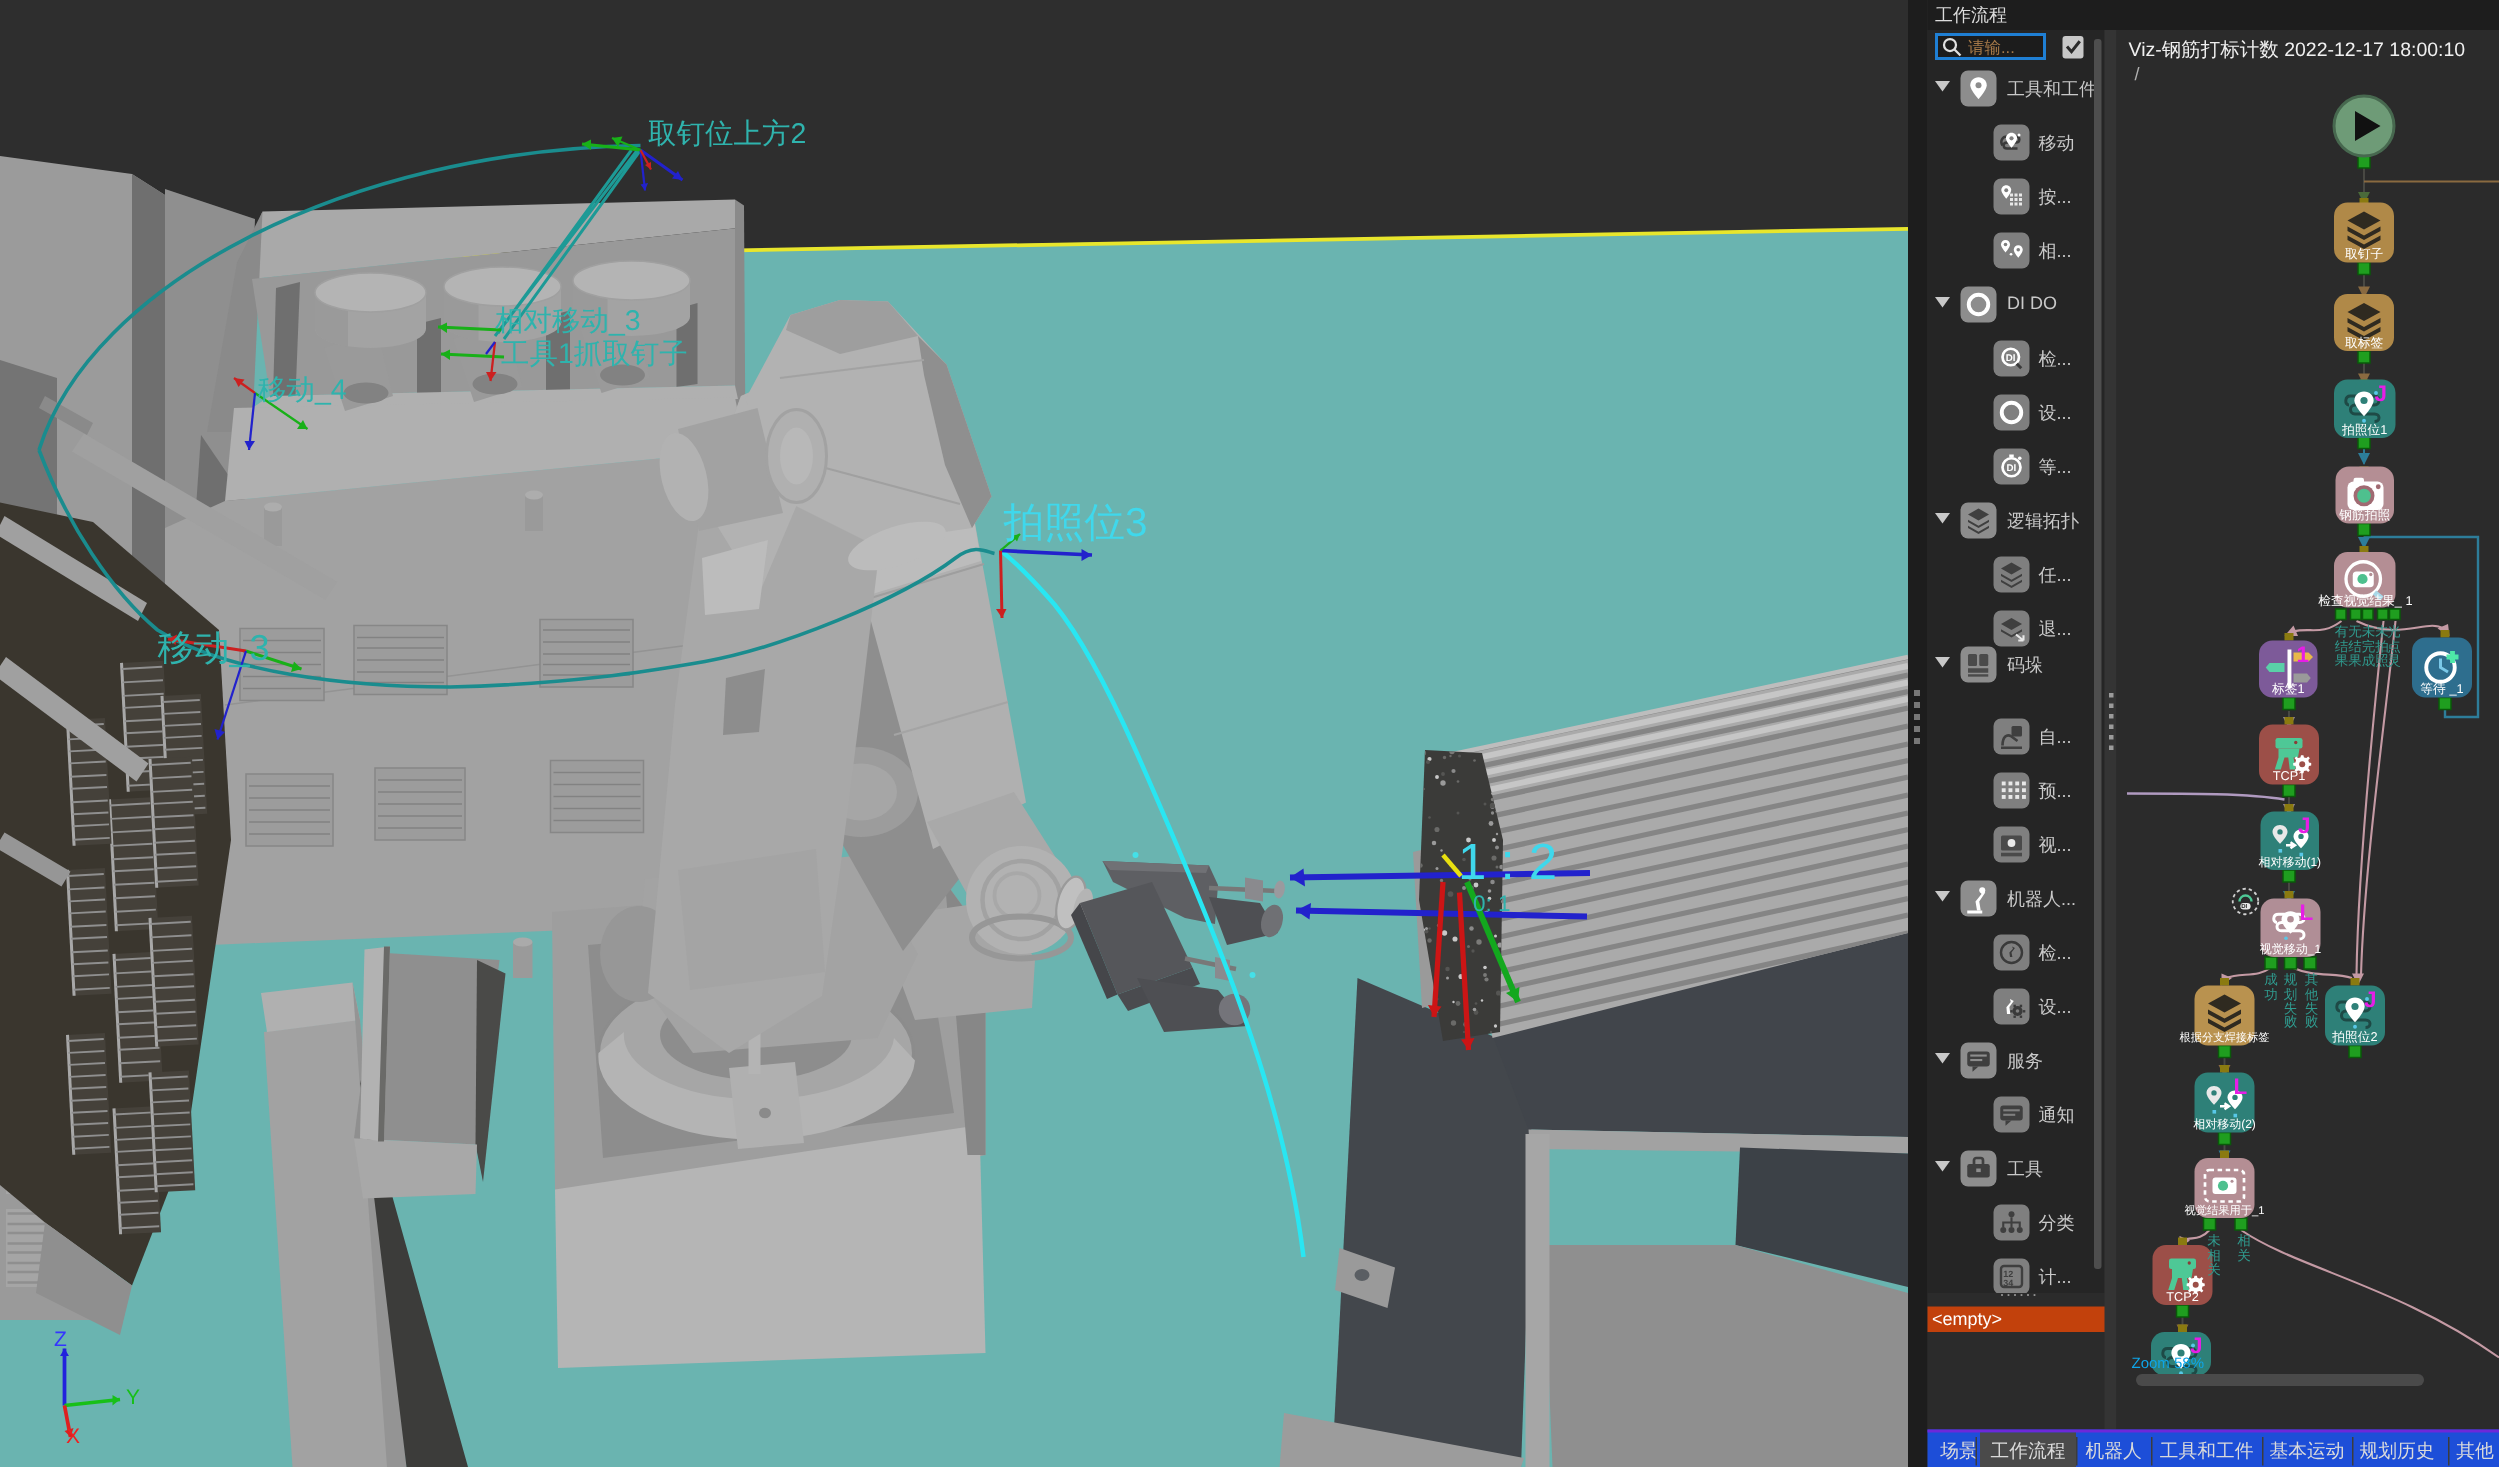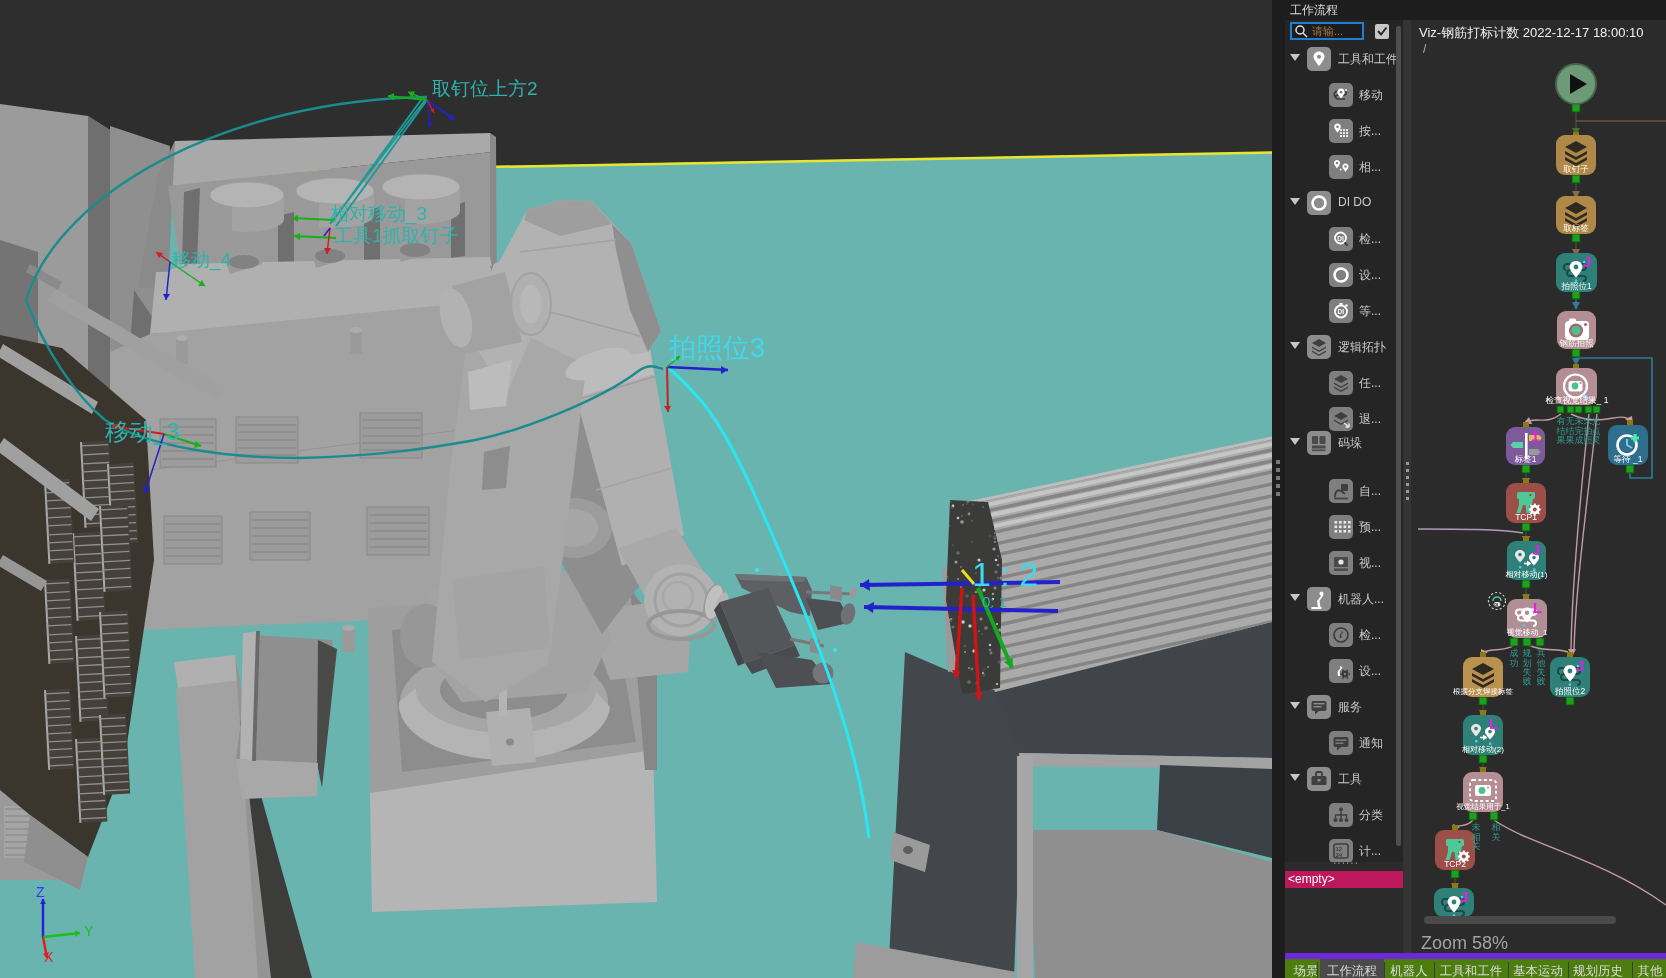--- a/index.html
+++ b/index.html
@@ -12,28 +12,28 @@
 .tri{position:absolute;left:5px;top:13px;width:0;height:0;border-left:5px solid transparent;border-right:5px solid transparent;border-top:7px solid #c8c8c8}
 .ic{position:absolute;top:6px;width:24px;height:24px;border-radius:5px;background:#8d8d8d}
 .ic.c{background:#7f7f7f}
 .pic{left:22px}
 .cic{left:44px}
 .lbl{position:absolute;top:10px;font-size:12px;color:#c9c9c9;white-space:nowrap}
 .plbl{left:53px}
 .clbl{left:74px}
 #sbar{position:absolute;left:111px;top:26px;width:5px;height:820px;background:#4e4e4e;border-radius:2px}
 #dots{position:absolute;left:48px;top:853px;color:#909090;font-size:12px;letter-spacing:1px}
-#empty{position:absolute;left:0;top:871px;width:120px;height:17px;background:#be185d;color:#fff;font-size:12px;line-height:17px;padding-left:3px}
+#empty{position:absolute;left:0;top:871px;width:120px;height:17px;background:#c2410c;color:#fff;font-size:12px;line-height:17px;padding-left:3px}
 #vsplit{position:absolute;left:118px;top:20px;width:8px;height:933px;background:#343434}
 #canvas{position:absolute;left:126px;top:20px;width:255px;height:933px;background:#2b2b2b;overflow:hidden}
 #ctitle{position:absolute;left:8px;top:4px;color:#f0f0f0;font-size:13px;white-space:nowrap}
 #cslash{position:absolute;left:12px;top:22px;color:#b0b0b0;font-size:12px}
-#czoom{position:absolute;left:10px;top:913px;color:#a3a3a3;font-size:18px}
+#czoom{position:absolute;left:10px;top:884px;color:#0ea5e9;font-size:10px}
 #cscroll{position:absolute;left:13px;top:896px;width:192px;height:8px;background:#4a4a4a;border-radius:4px}
-#tabs{position:absolute;left:1285px;top:953px;width:381px;height:25px;background:#4d7c0f;border-top:6px solid #6d28d9}
+#tabs{position:absolute;left:1285px;top:953px;width:381px;height:25px;background:#1d4ed8;border-top:2px solid #6d28d9}
 .tab{position:absolute;top:0;height:25px;line-height:25px;font-size:12.5px;color:#dadada;text-align:center}
 .tab.act{background:#4a4a4a}
 .tsep{position:absolute;top:3px;width:1px;height:19px;background:#3c3c3c}
 </style></head>
 <body>
 <svg id="vp" width="1272" height="978">
     <rect width="1272" height="978" fill="#2e2e2e"></rect>
     <polygon points="0,176 330,169 1272,152 1272,978 0,978" fill="#6ab4b0"></polygon>
     <path d="M300 170.5 L1272 152.5" stroke="#e8e62c" stroke-width="2.5" fill="none"></path>
     <polygon points="0,104 88,116 110,130 110,545 0,545" fill="#9b9b9b"></polygon>

